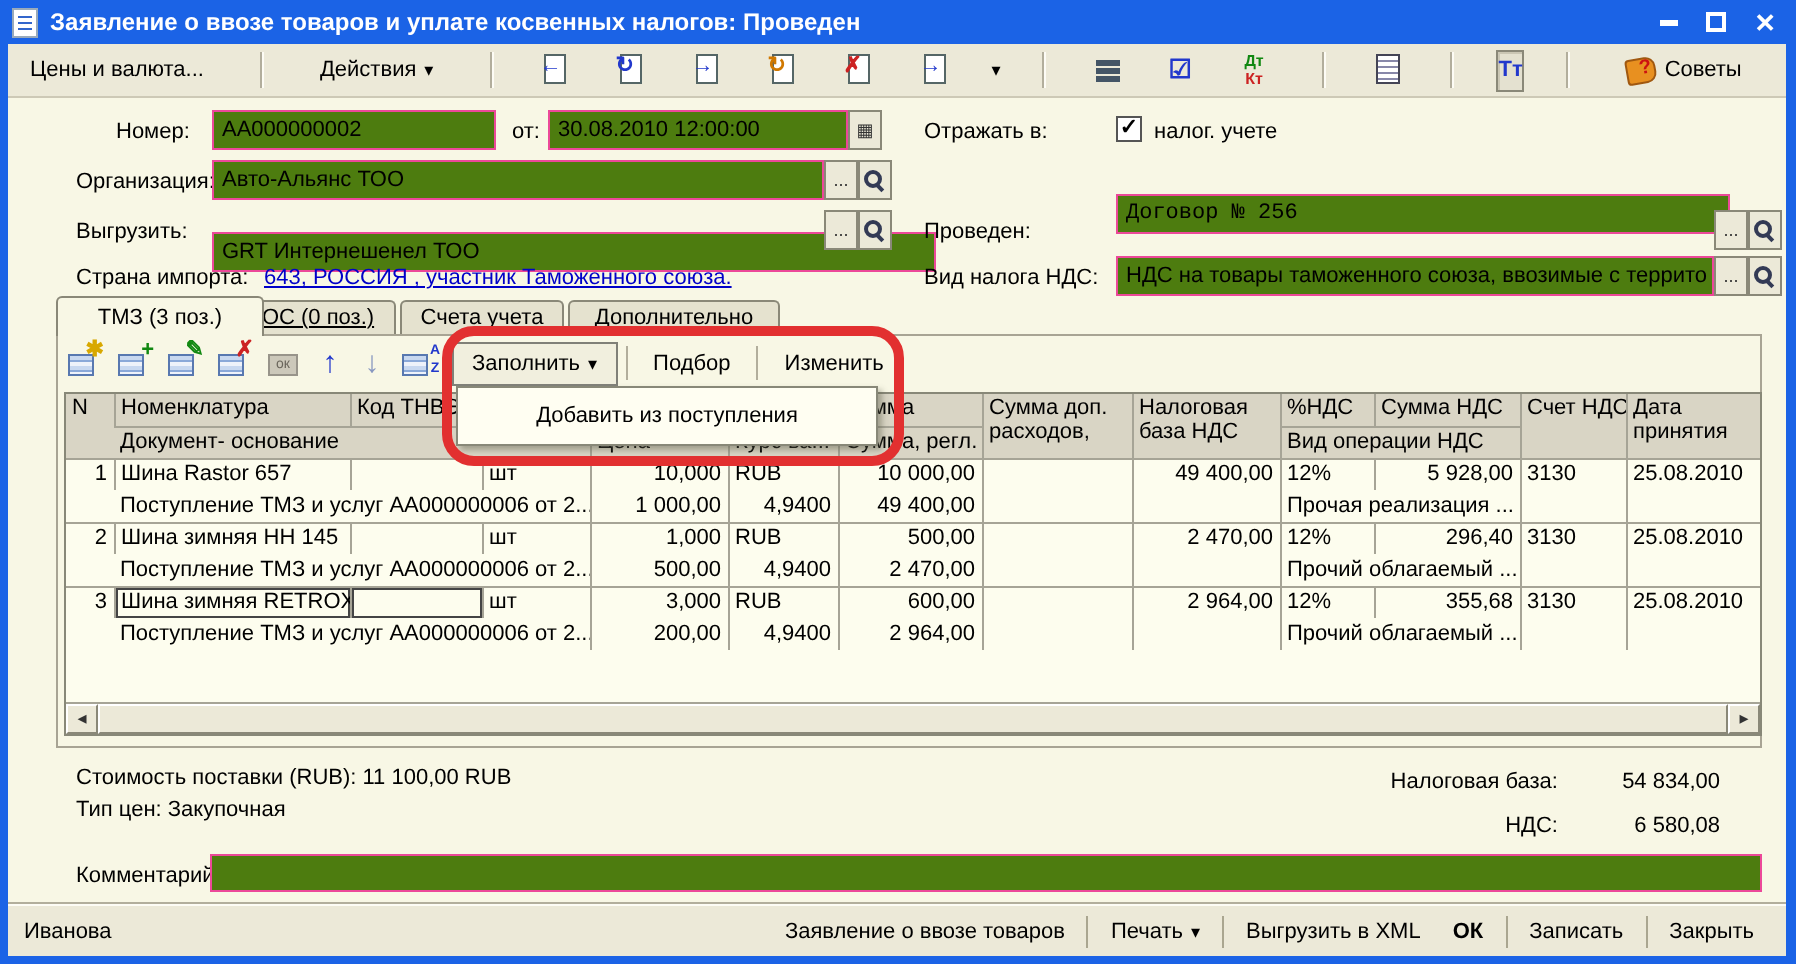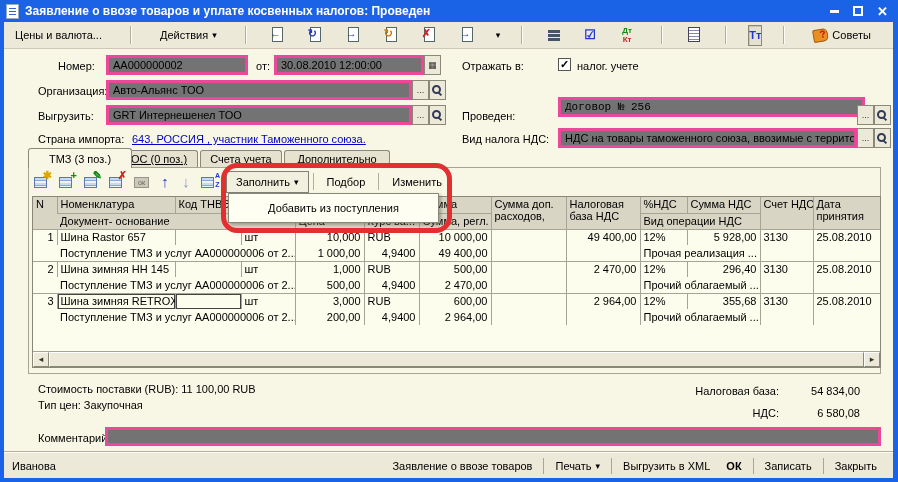--- a/index.html
+++ b/index.html
@@ -34,21 +34,21 @@
   .frame { position:absolute; left:4px; top:2px; width:12px; height:15px; border:1px solid #445; background:repeating-linear-gradient(180deg,#fff 0 2px,#88a 2px 3px); }
   .dtkt { position:absolute; left:2px; top:1px; font-size:8px; font-weight:bold; line-height:9px; text-align:center; }
   .dtkt .dt { color:#118811; display:block; } .dtkt .kt { color:#cc2222; display:block; }
   .ttbtn { width:26px; height:21px; border:1px solid #8a8878; background:#e4e1d0; box-shadow:inset 1px 1px 0 #cac6b4; color:#2238cc; font-weight:bold; text-align:center; line-height:19px; }
   .book { width:15px; height:13px; background:#e89020; border:1px solid #a05810; border-radius:2px 5px 5px 2px; transform:rotate(-10deg); position:relative; }
   .book i { position:absolute; right:1px; top:-1px; font-style:normal; font-weight:bold; color:#cc1111; font-size:10px; }
   .helpbtn { min-width:24px; height:19px; border:1px solid #8a8878; border-radius:4px; background:#f6f4e4; color:#2238cc; font-weight:bold; text-align:center; line-height:17px; }
 
   
   .lbl { position:absolute; white-space:nowrap; }
-  .inp { position:absolute; background:#737373; border:3px solid #ec4899; height:20px; padding:0 4px; display:flex; align-items:center; white-space:nowrap; overflow:hidden; }
+  .inp { position:absolute; background:#4d7c0f; border:1px solid #ec4899; height:20px; padding:0 4px; display:flex; align-items:center; white-space:nowrap; overflow:hidden; }
   .btn16 { position:absolute; width:17px; height:20px; background:#ece9d8; border:1px solid #8a8878; display:flex; align-items:center; justify-content:center; font-size:9px; color:#333; }
   .link { position:absolute; color:#0000c8; text-decoration:underline; white-space:nowrap; }
   .cb { position:absolute; width:13px; height:13px; background:#fff; border:1px solid #555; text-align:center; line-height:11px; font-size:11px; font-weight:bold; }
   .mg { position:relative; width:11px; height:11px; }
   .mg::before { content:""; position:absolute; left:0; top:0; width:5px; height:5px; border:2px solid #333a55; border-radius:50%; }
   .mg::after { content:""; position:absolute; left:7px; top:7px; width:2px; height:4px; background:#333a55; transform:rotate(-45deg); }
 
   
   .tab { position:absolute; border:1px solid #8a8878; border-bottom:none; border-radius:3px 3px 0 0; background:#e5e2cf; display:flex; align-items:center; justify-content:center; height:17px; top:128px; z-index:2; }
   .tab.active { background:#f8f7e5; height:20px; top:126px; z-index:4; }
@@ -193,21 +193,21 @@
     <span class="lbl" style="left:573px;top:38px;">налог. учете</span>
 
     <span class="lbl" style="left:34px;top:63px;">Организация:</span>
     <div class="inp" style="left:102px;top:58px;width:306px;">Авто-Альянс ТОО</div>
     <div class="btn16" style="left:408px;top:58px;">...</div>
     <div class="btn16" style="left:425px;top:58px;">
         <span class="mg"></span>
       </div>
 
     <span class="lbl" style="left:34px;top:88px;">Выгрузить:</span>
-    <div class="inp" style="left:102px;top:83px;width:306px;">GRT Интернешенел ТОО</div>
+    <div class="inp" style="left:102px;top:94px;width:362px;">GRT Интернешенел ТОО</div>
     <div class="btn16" style="left:408px;top:83px;">...</div>
     <div class="btn16" style="left:425px;top:83px;">
         <span class="mg"></span>
       </div>
 
     <span class="lbl" style="left:458px;top:88px;">Проведен:</span>
     <div class="inp" style="left:554px;top:75px;width:307px;font-family:Liberation Mono, monospace;">Договор № 256</div>
     <div class="btn16" style="left:853px;top:83px;">...</div>
     <div class="btn16" style="left:870px;top:83px;">
         <span class="mg"></span>

